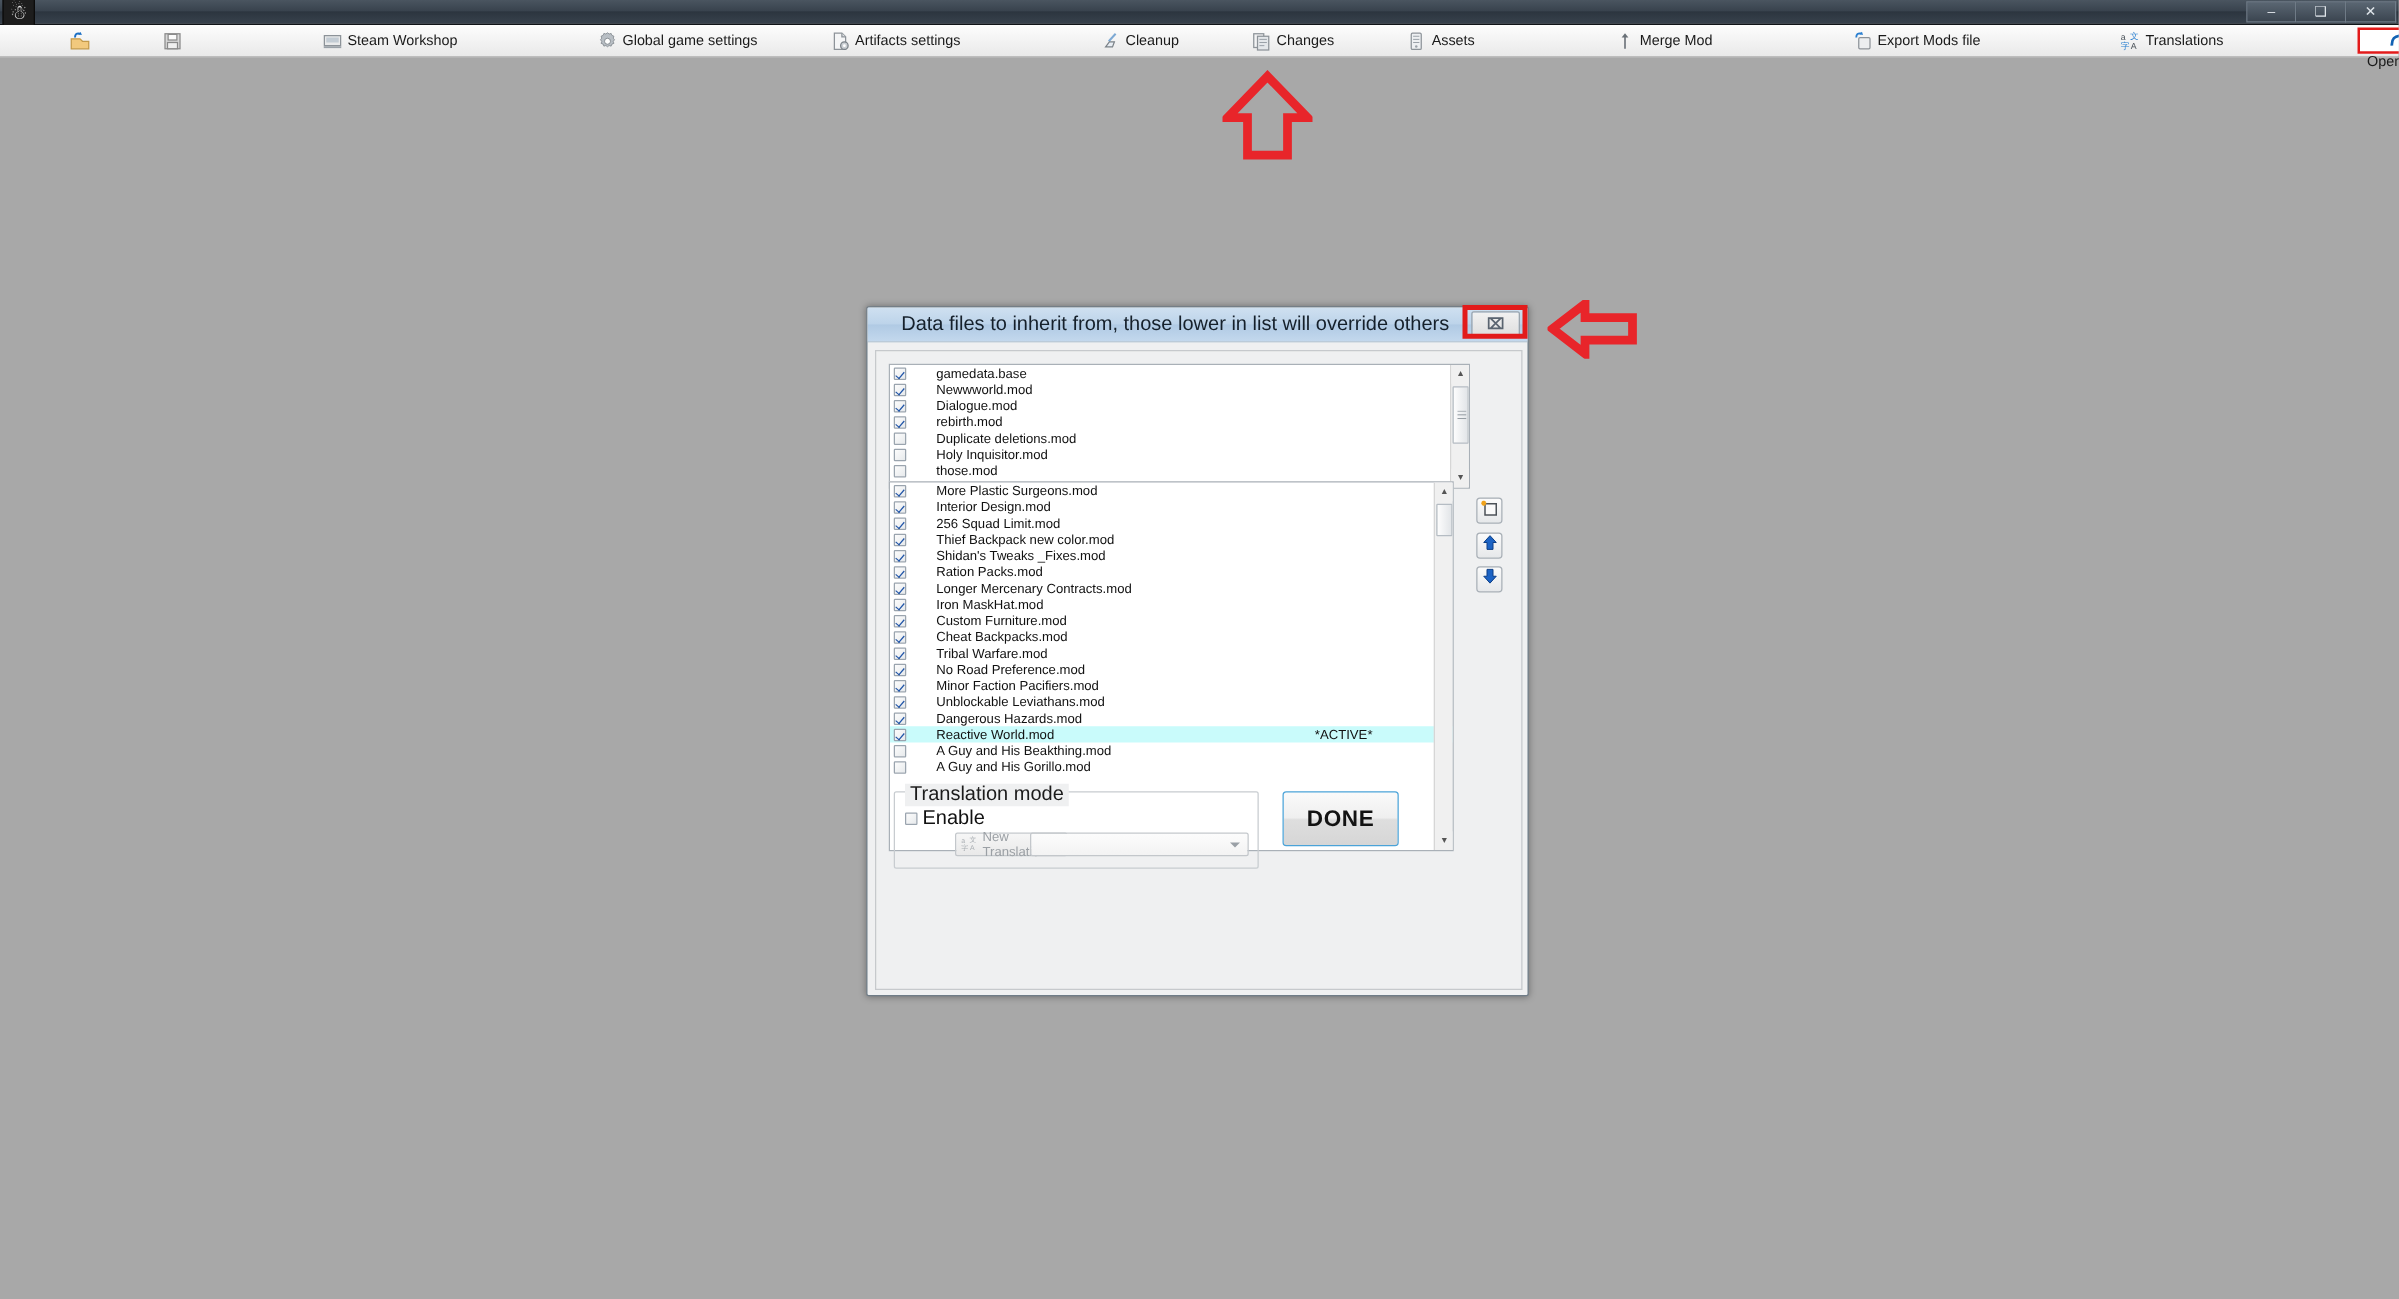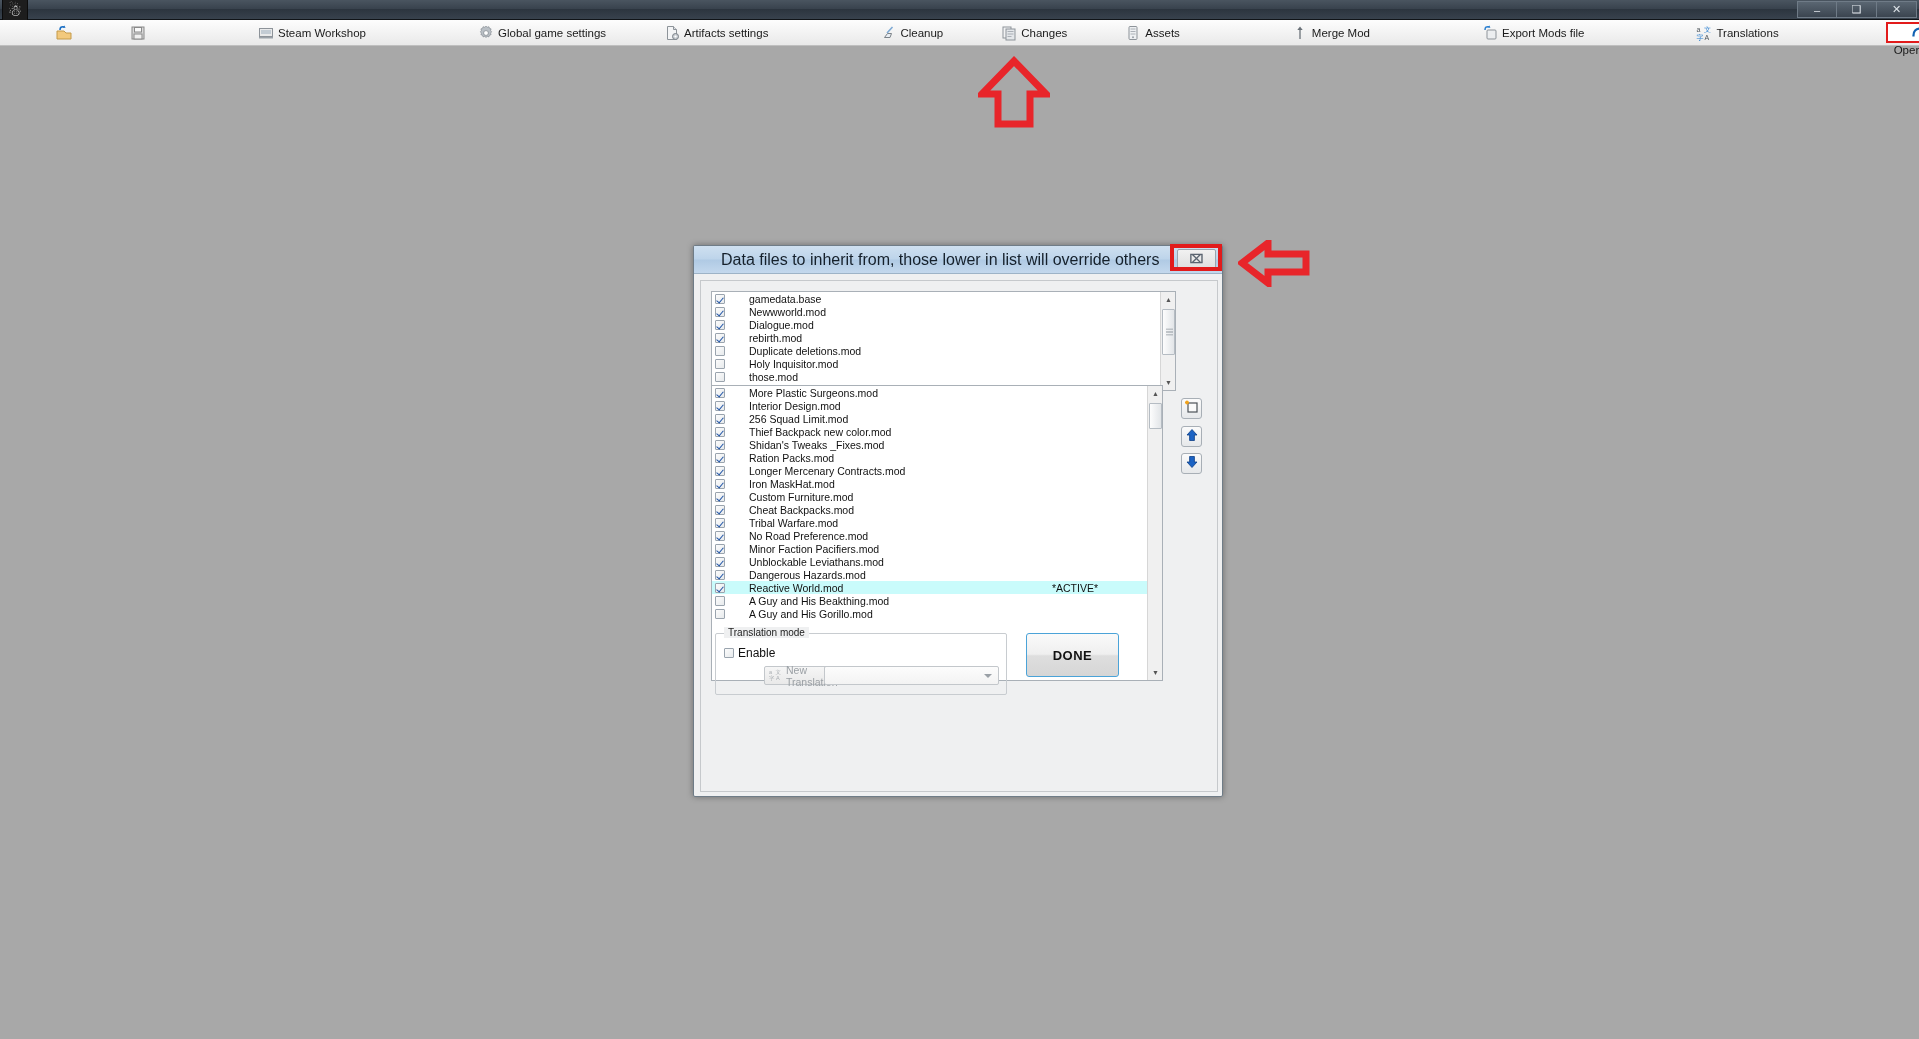--- a/index.html
+++ b/index.html
@@ -138,45 +138,45 @@
   #btn-up  { left: 480px; top: 145px; }
   #btn-down{ left: 480px; top: 172px; }
 
   
   #transgroup {
     position: absolute; left: 14px; top: 352px; width: 292px; height: 62px;
     border: 1px solid #c8ccd0; border-radius: 2px;
   }
   #transgroup-label {
     position: absolute; left: 8px; top: -7px; background: #eff0f1;
-    padding: 0 4px; font-size: 10px; color: #1b1b1b;
+    padding: 0 4px; font-size: 16px; color: #1b1b1b;
   }
   #enable-row { position: absolute; left: 8px; top: 12px;
-    display: flex; align-items: center; font-size: 12px; color:#111; }
+    display: flex; align-items: center; font-size: 16px; color:#111; }
   #btn-newtrans {
     position: absolute; left: 8px; top: 32px; width: 90px; height: 19px;
     background: linear-gradient(to bottom,#f6f6f6,#e9e9e9);
     border: 1px solid #c3c7cb; border-radius: 2px;
     display: flex; align-items: center; gap: 4px; padding-left: 4px;
     font-size: 10.5px; color: #9ba0a5; margin-left: 40px;
   }
   #combo-trans {
     position: absolute; left: 108px; top: 32px; width: 175px; height: 19px;
     background: linear-gradient(to bottom,#fcfcfc,#f3f3f3);
     border: 1px solid #c3c7cb; border-radius: 2px;
   }
   #combo-trans .caret { position: absolute; right: 6px; top: 7px;
     width: 0; height: 0; border-left: 4px solid transparent;
     border-right: 4px solid transparent; border-top: 4px solid #9aa0a6; }
   #btn-done {
     position: absolute; left: 325px; top: 352px; width: 93px; height: 44px;
     background: linear-gradient(to bottom,#fafafa 0%, #efefef 48%, #dedede 52%, #d6d6d6 100%);
     border: 1px solid #4ba3d8; border-radius: 3px;
     display: flex; align-items: center; justify-content: center;
-    font-size: 13px; font-weight: bold; color: #131313; letter-spacing: 0.5px;
+    font-size: 18px; font-weight: bold; color: #131313; letter-spacing: 0.5px;
   }
 </style>
 </head>
 <body>
 
 <div id="titlebar">
   <div id="appicon">☃</div>
   <div id="winbtns">
     <div class="winbtn">–</div>
     <div class="winbtn">❑</div>

